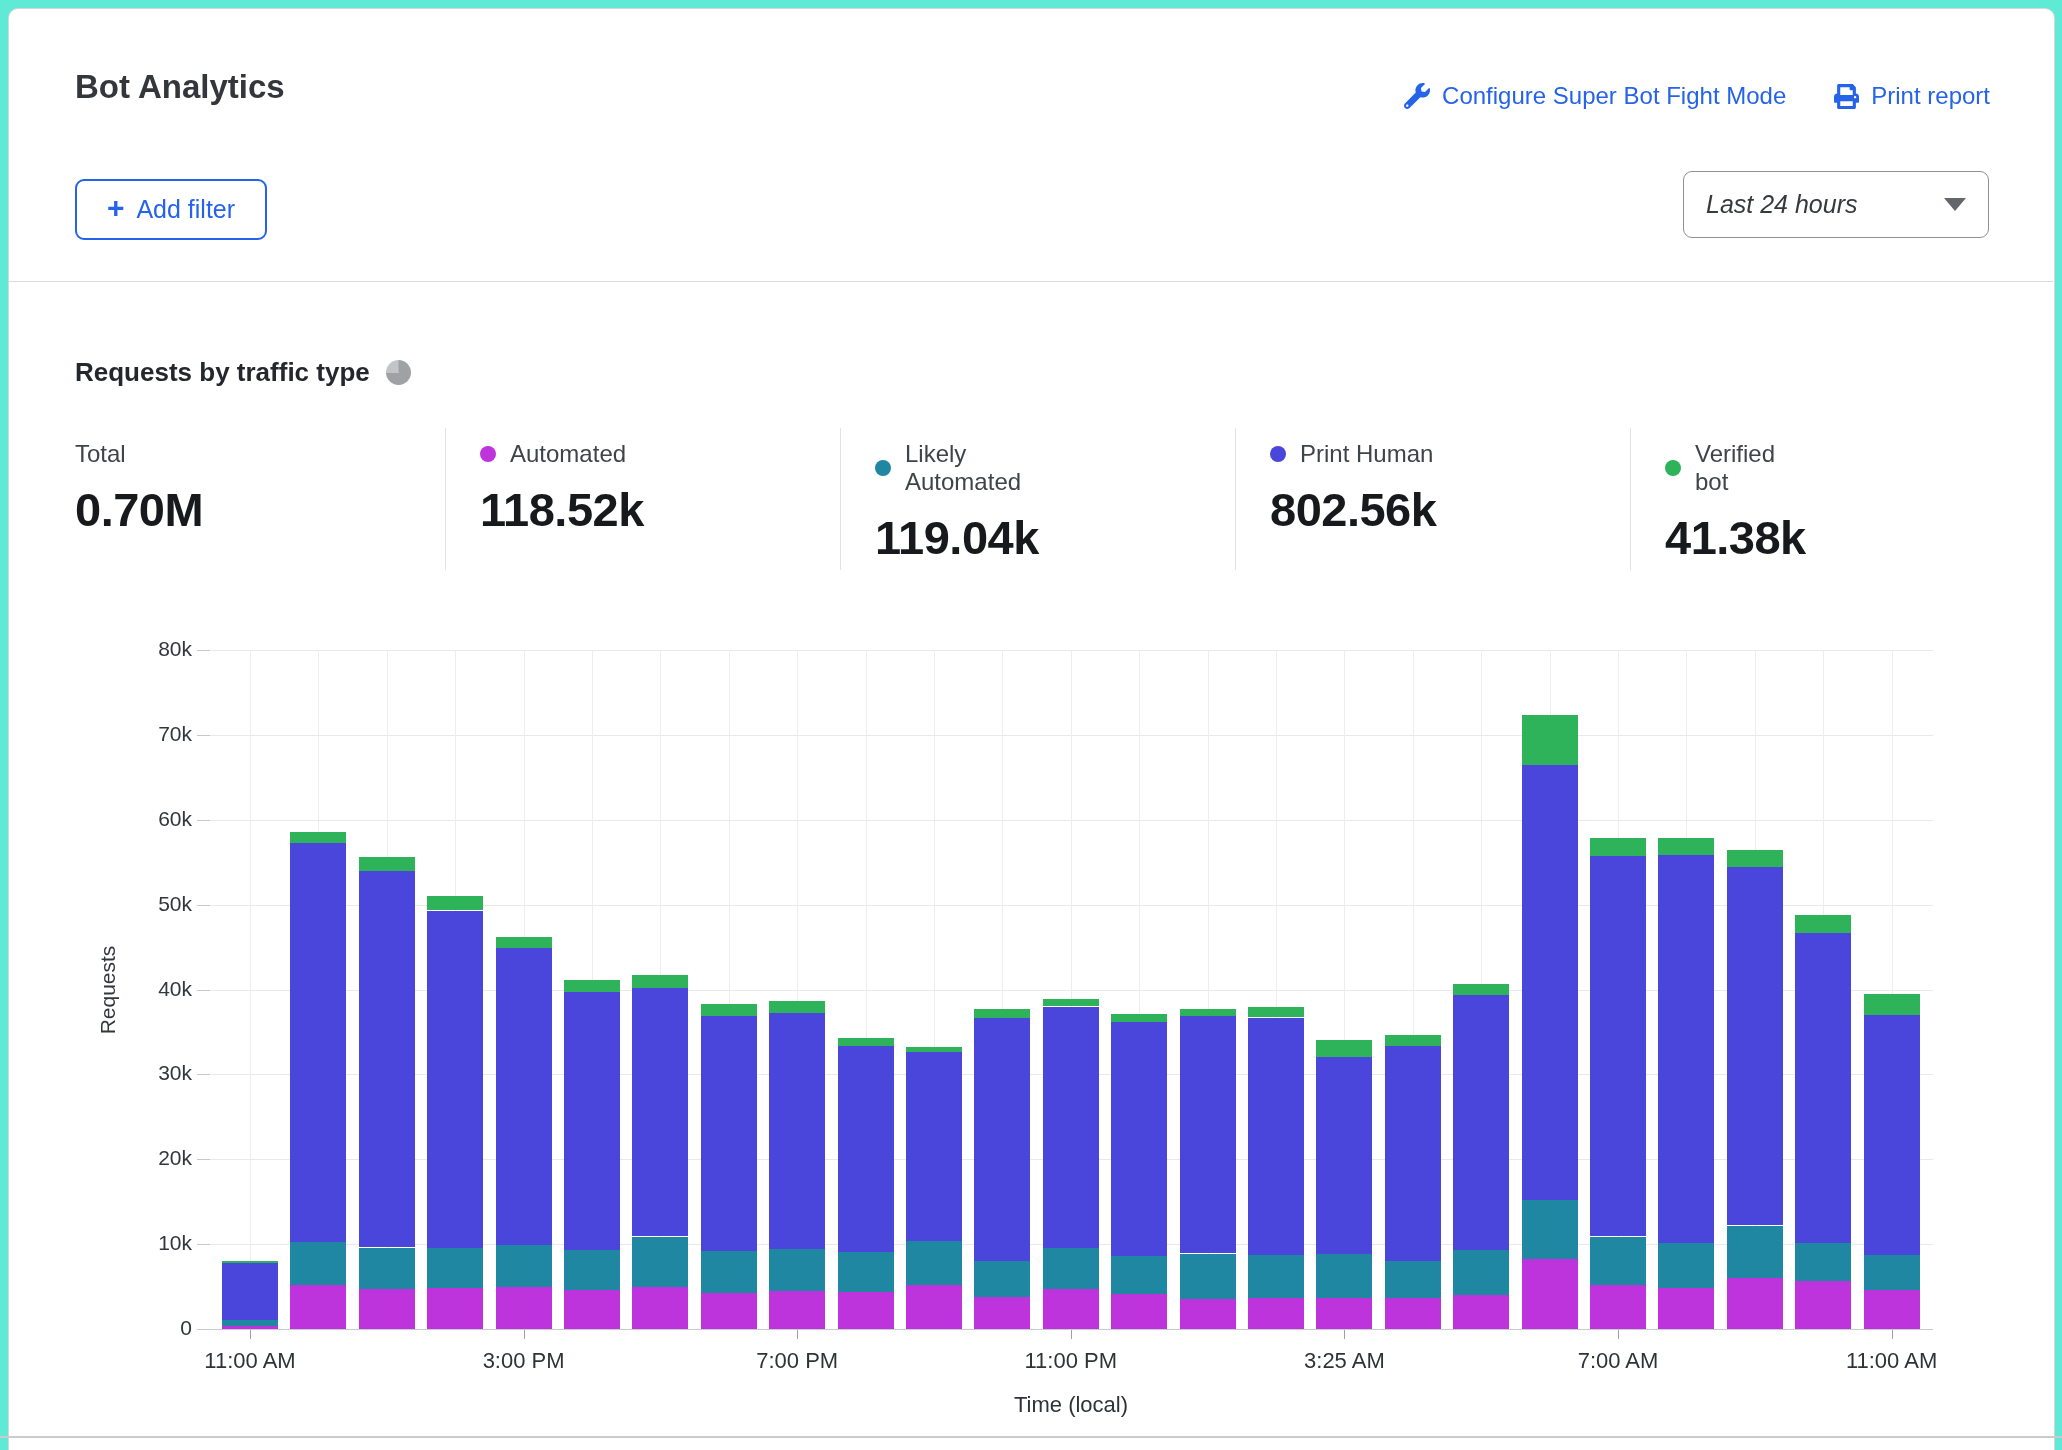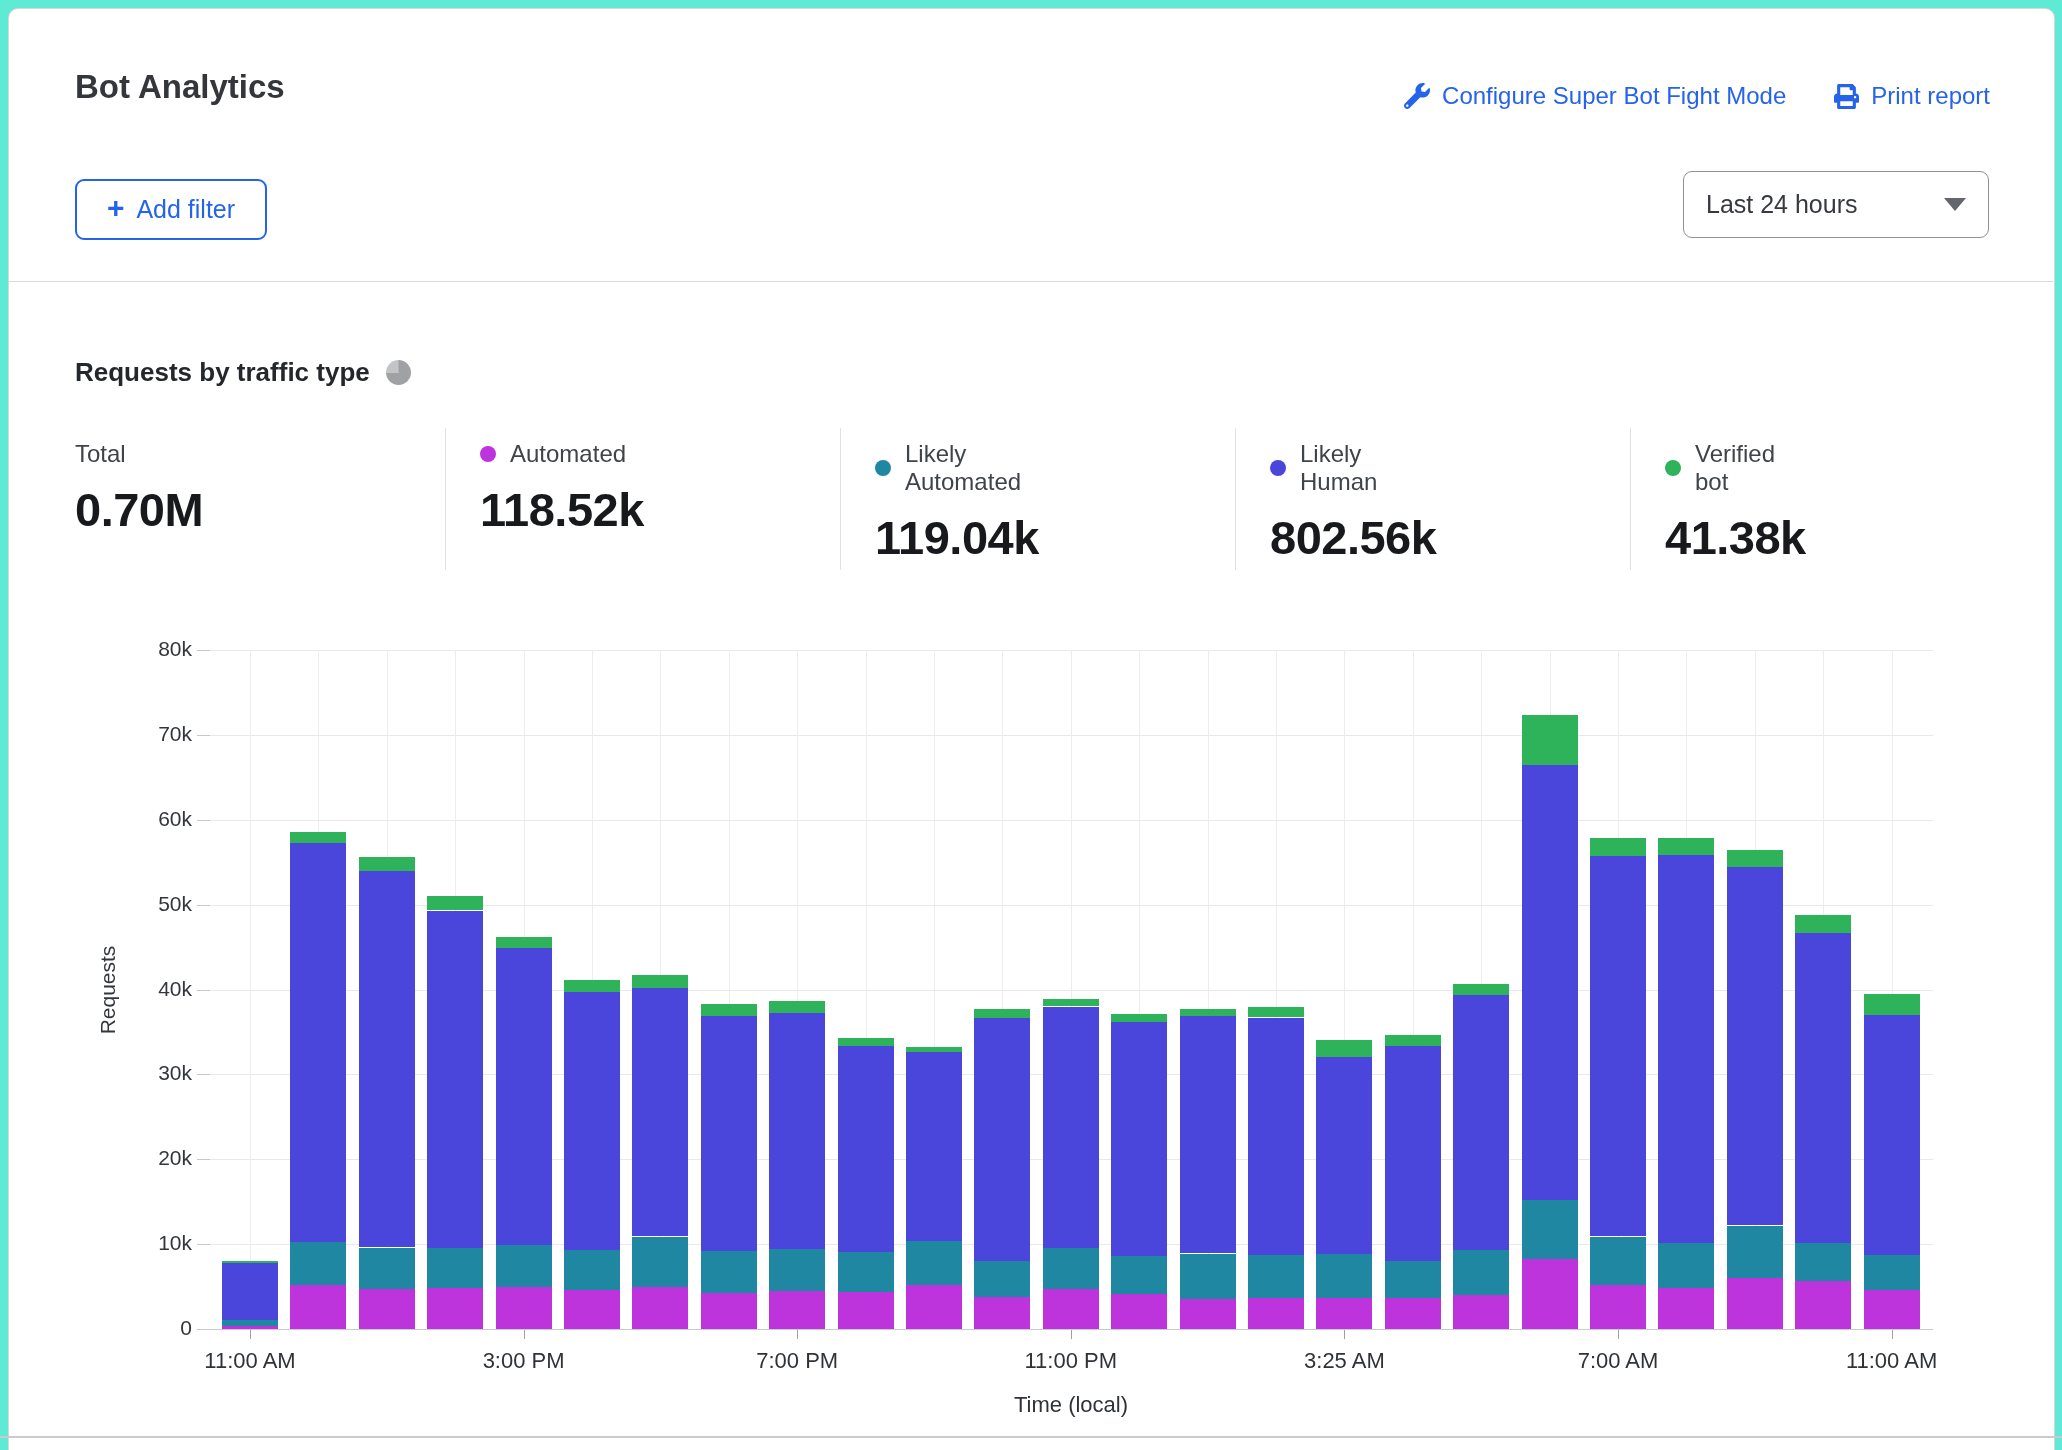--- a/index.html
+++ b/index.html
@@ -11,21 +11,21 @@
   .header-links{position:absolute;right:72px;top:82px;display:flex;gap:48px;align-items:center;}
   .hlink{display:flex;align-items:center;gap:12px;color:#2563eb;font-size:24px;cursor:pointer;text-decoration:none;}
   .hlink svg{display:block;}
   .add-filter{position:absolute;left:75px;top:179px;width:192px;height:61px;box-sizing:border-box;
       border:2px solid #2563eb;border-radius:9px;background:#fff;color:#2563eb;
       display:flex;align-items:center;justify-content:center;gap:12px;font-size:25px;cursor:pointer;
       font-family:inherit;}
   .plus{font-size:30px;font-weight:700;line-height:1;margin-top:-3px;}
   .select{position:absolute;left:1683px;top:171px;width:306px;height:67px;box-sizing:border-box;
       border:1.5px solid #8e9196;border-radius:9px;background:#fff;display:flex;align-items:center;
-      padding:0 22px;font-size:25px;color:#36393e;cursor:pointer;justify-content:space-between;}
+      padding:0 22px;font-size:25px;color:#36393e;cursor:pointer;justify-content:space-between;font-style:italic;}
   .caret{width:0;height:0;border-left:11px solid transparent;border-right:11px solid transparent;
       border-top:13px solid #63666b;}
   .divider{position:absolute;left:9px;top:281px;width:2044px;height:1px;background:#dadada;}
   .section-row{position:absolute;left:75px;top:357px;display:flex;align-items:center;gap:16px;}
   .section-title{font-size:26px;font-weight:700;color:#24282d;margin:0;}
   .pie-icon{width:25px;height:25px;border-radius:50%;
       background:conic-gradient(from -90deg,#c3c4c6 0deg 88deg,#9fa1a4 92deg 360deg);}
   .stats{position:absolute;left:0;top:0;}
   .stat{position:absolute;top:440px;}
   .stat-label{display:flex;align-items:center;gap:14px;font-size:24px;color:#3f444a;}
@@ -108,21 +108,21 @@
     <div class="stat" style="left:875px">
       <div class="stat-label">
           <span class="dot" style="background: rgb(31, 135, 162);"></span>
           <span>Likely Automated</span>
         </div>
       <div class="stat-value">119.04k</div>
     </div>
     <div class="stat" style="left:1270px">
       <div class="stat-label">
           <span class="dot" style="background: rgb(74, 69, 219);"></span>
-          <span>Likely Human</span>
+          <span>Print Human</span>
         </div>
       <div class="stat-value">802.56k</div>
     </div>
     <div class="stat" style="left:1665px">
       <div class="stat-label">
           <span class="dot" style="background: rgb(46, 178, 90);"></span>
           <span>Verified bot</span>
         </div>
       <div class="stat-value">41.38k</div>
     </div>

